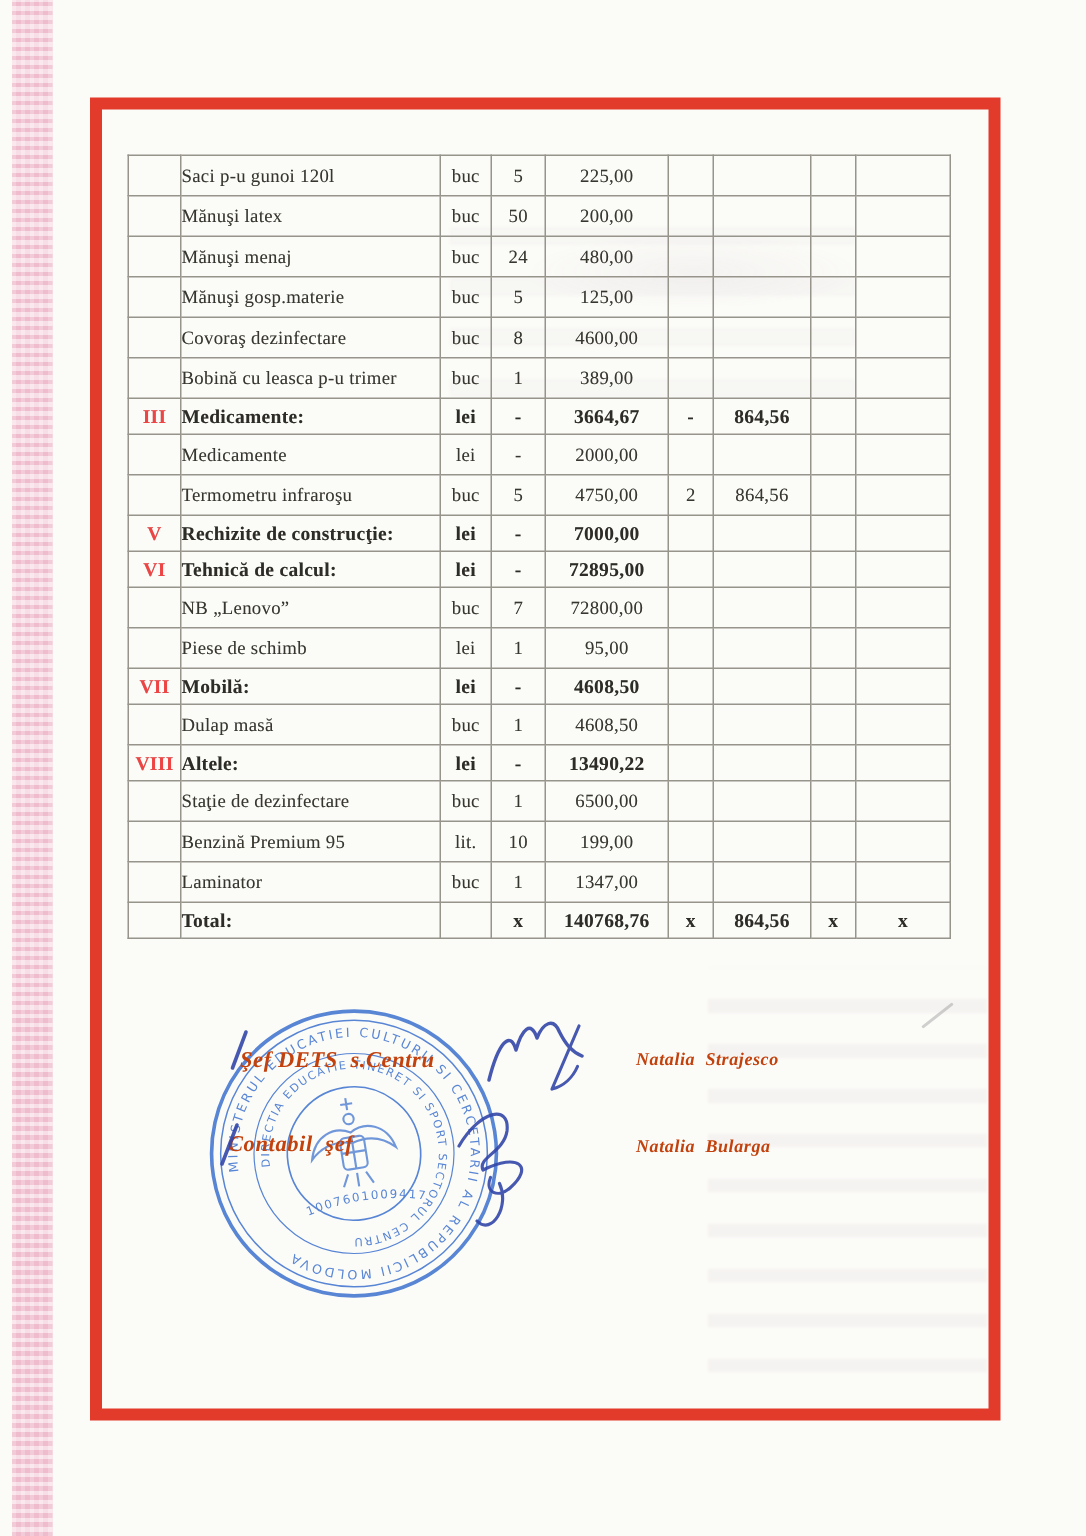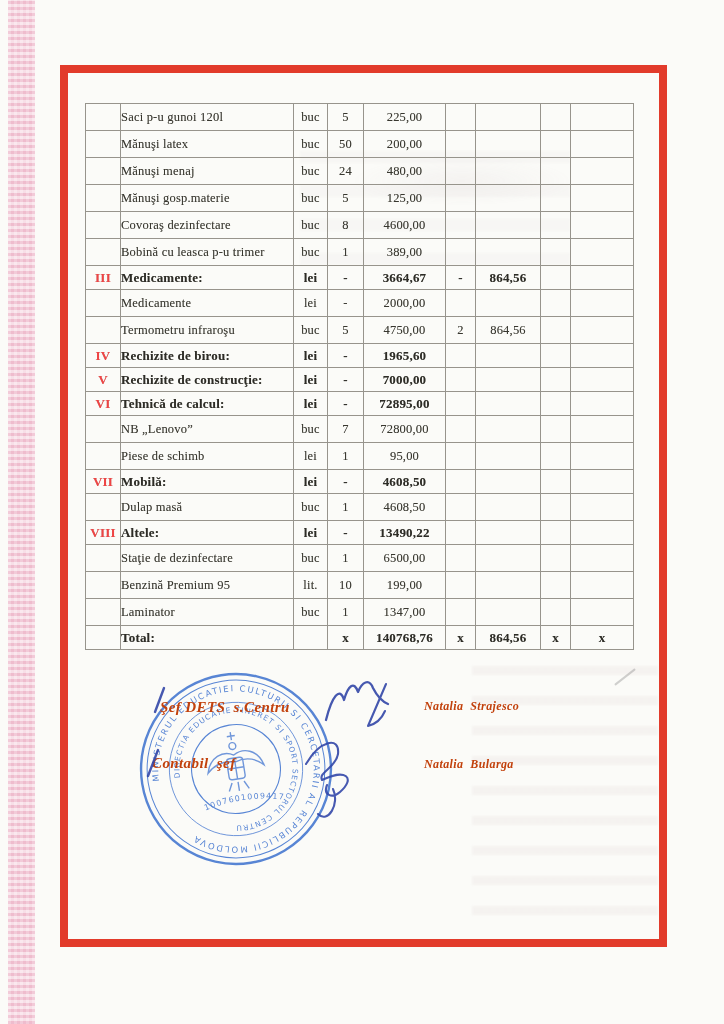--- a/index.html
+++ b/index.html
@@ -188,31 +188,20 @@
           <td class="c8"></td>
         </tr>
         <tr class="r-item">
           <td class="c0"></td>
           <td class="c1">Termometru infraroşu</td>
           <td class="c2">buc</td>
           <td class="c3">5</td>
           <td class="c4">4750,00</td>
           <td class="c5">2</td>
           <td class="c6">864,56</td>
-          <td class="c7"></td>
-          <td class="c8"></td>
-        </tr>
-        <tr class="r-section">
-          <td class="c0">IV</td>
-          <td class="c1">Rechizite de birou:</td>
-          <td class="c2">lei</td>
-          <td class="c3">-</td>
-          <td class="c4">1965,60</td>
-          <td class="c5"></td>
-          <td class="c6"></td>
           <td class="c7"></td>
           <td class="c8"></td>
         </tr>
         <tr class="r-section">
           <td class="c0">V</td>
           <td class="c1">Rechizite de construcţie:</td>
           <td class="c2">lei</td>
           <td class="c3">-</td>
           <td class="c4">7000,00</td>
           <td class="c5"></td>

